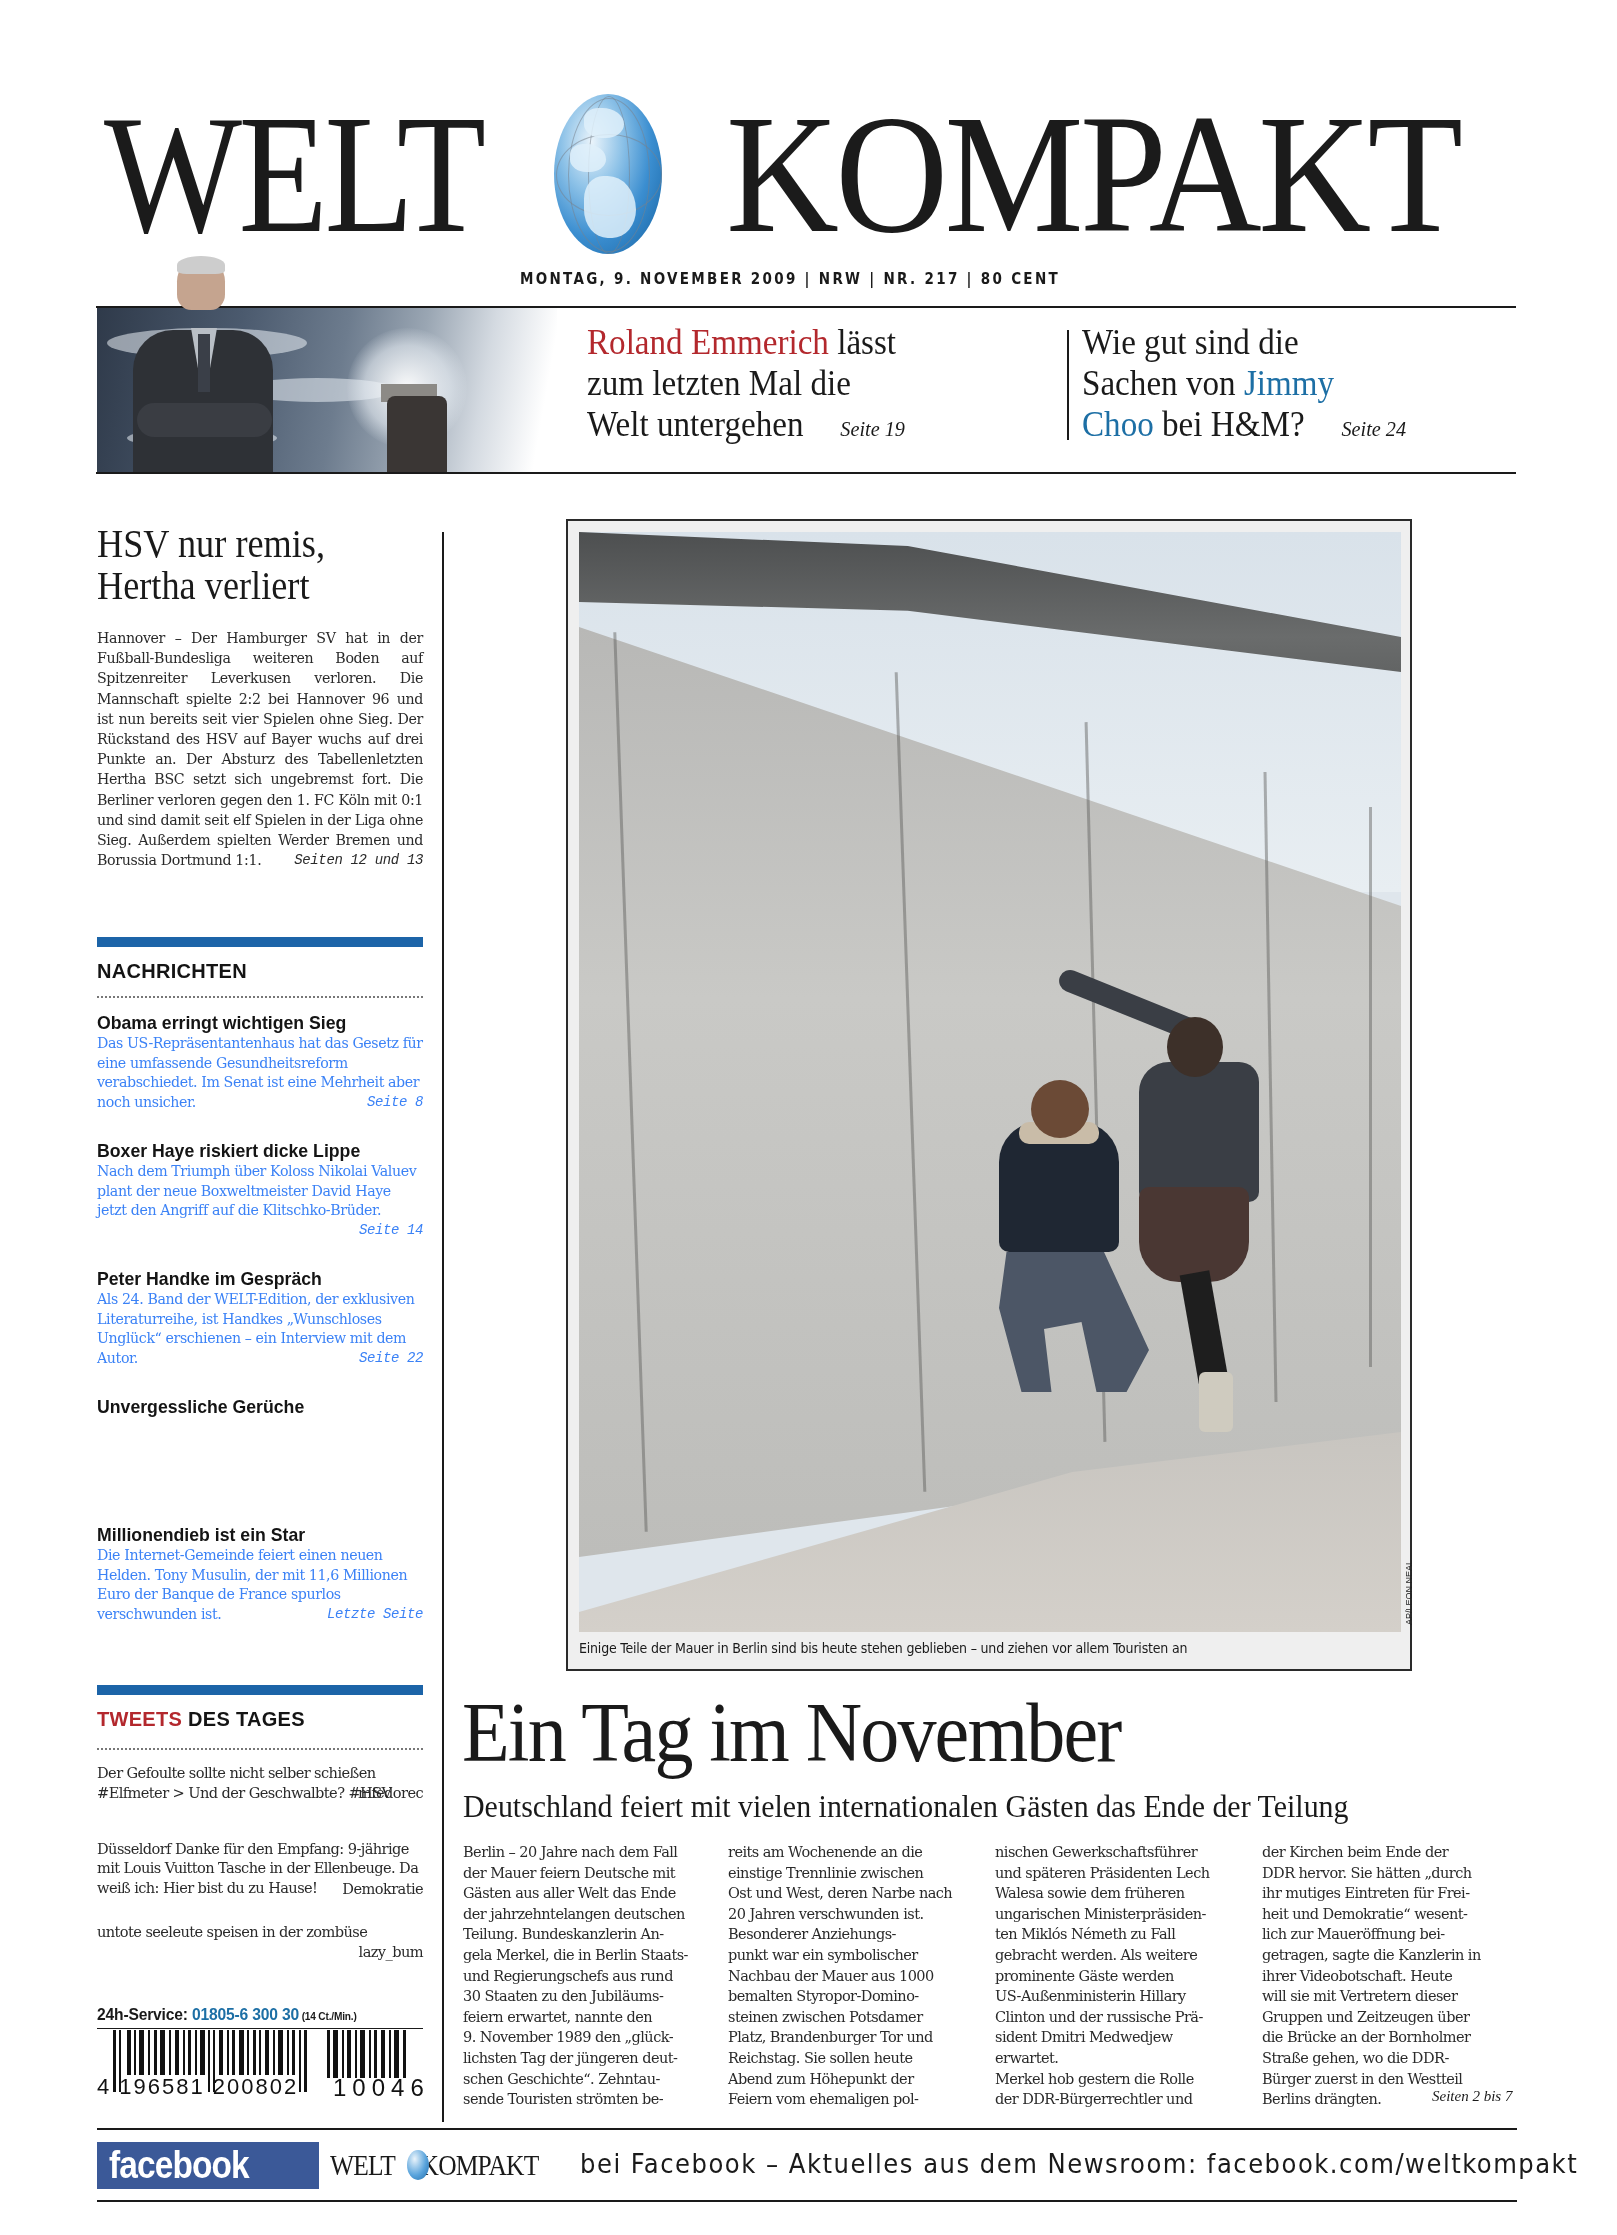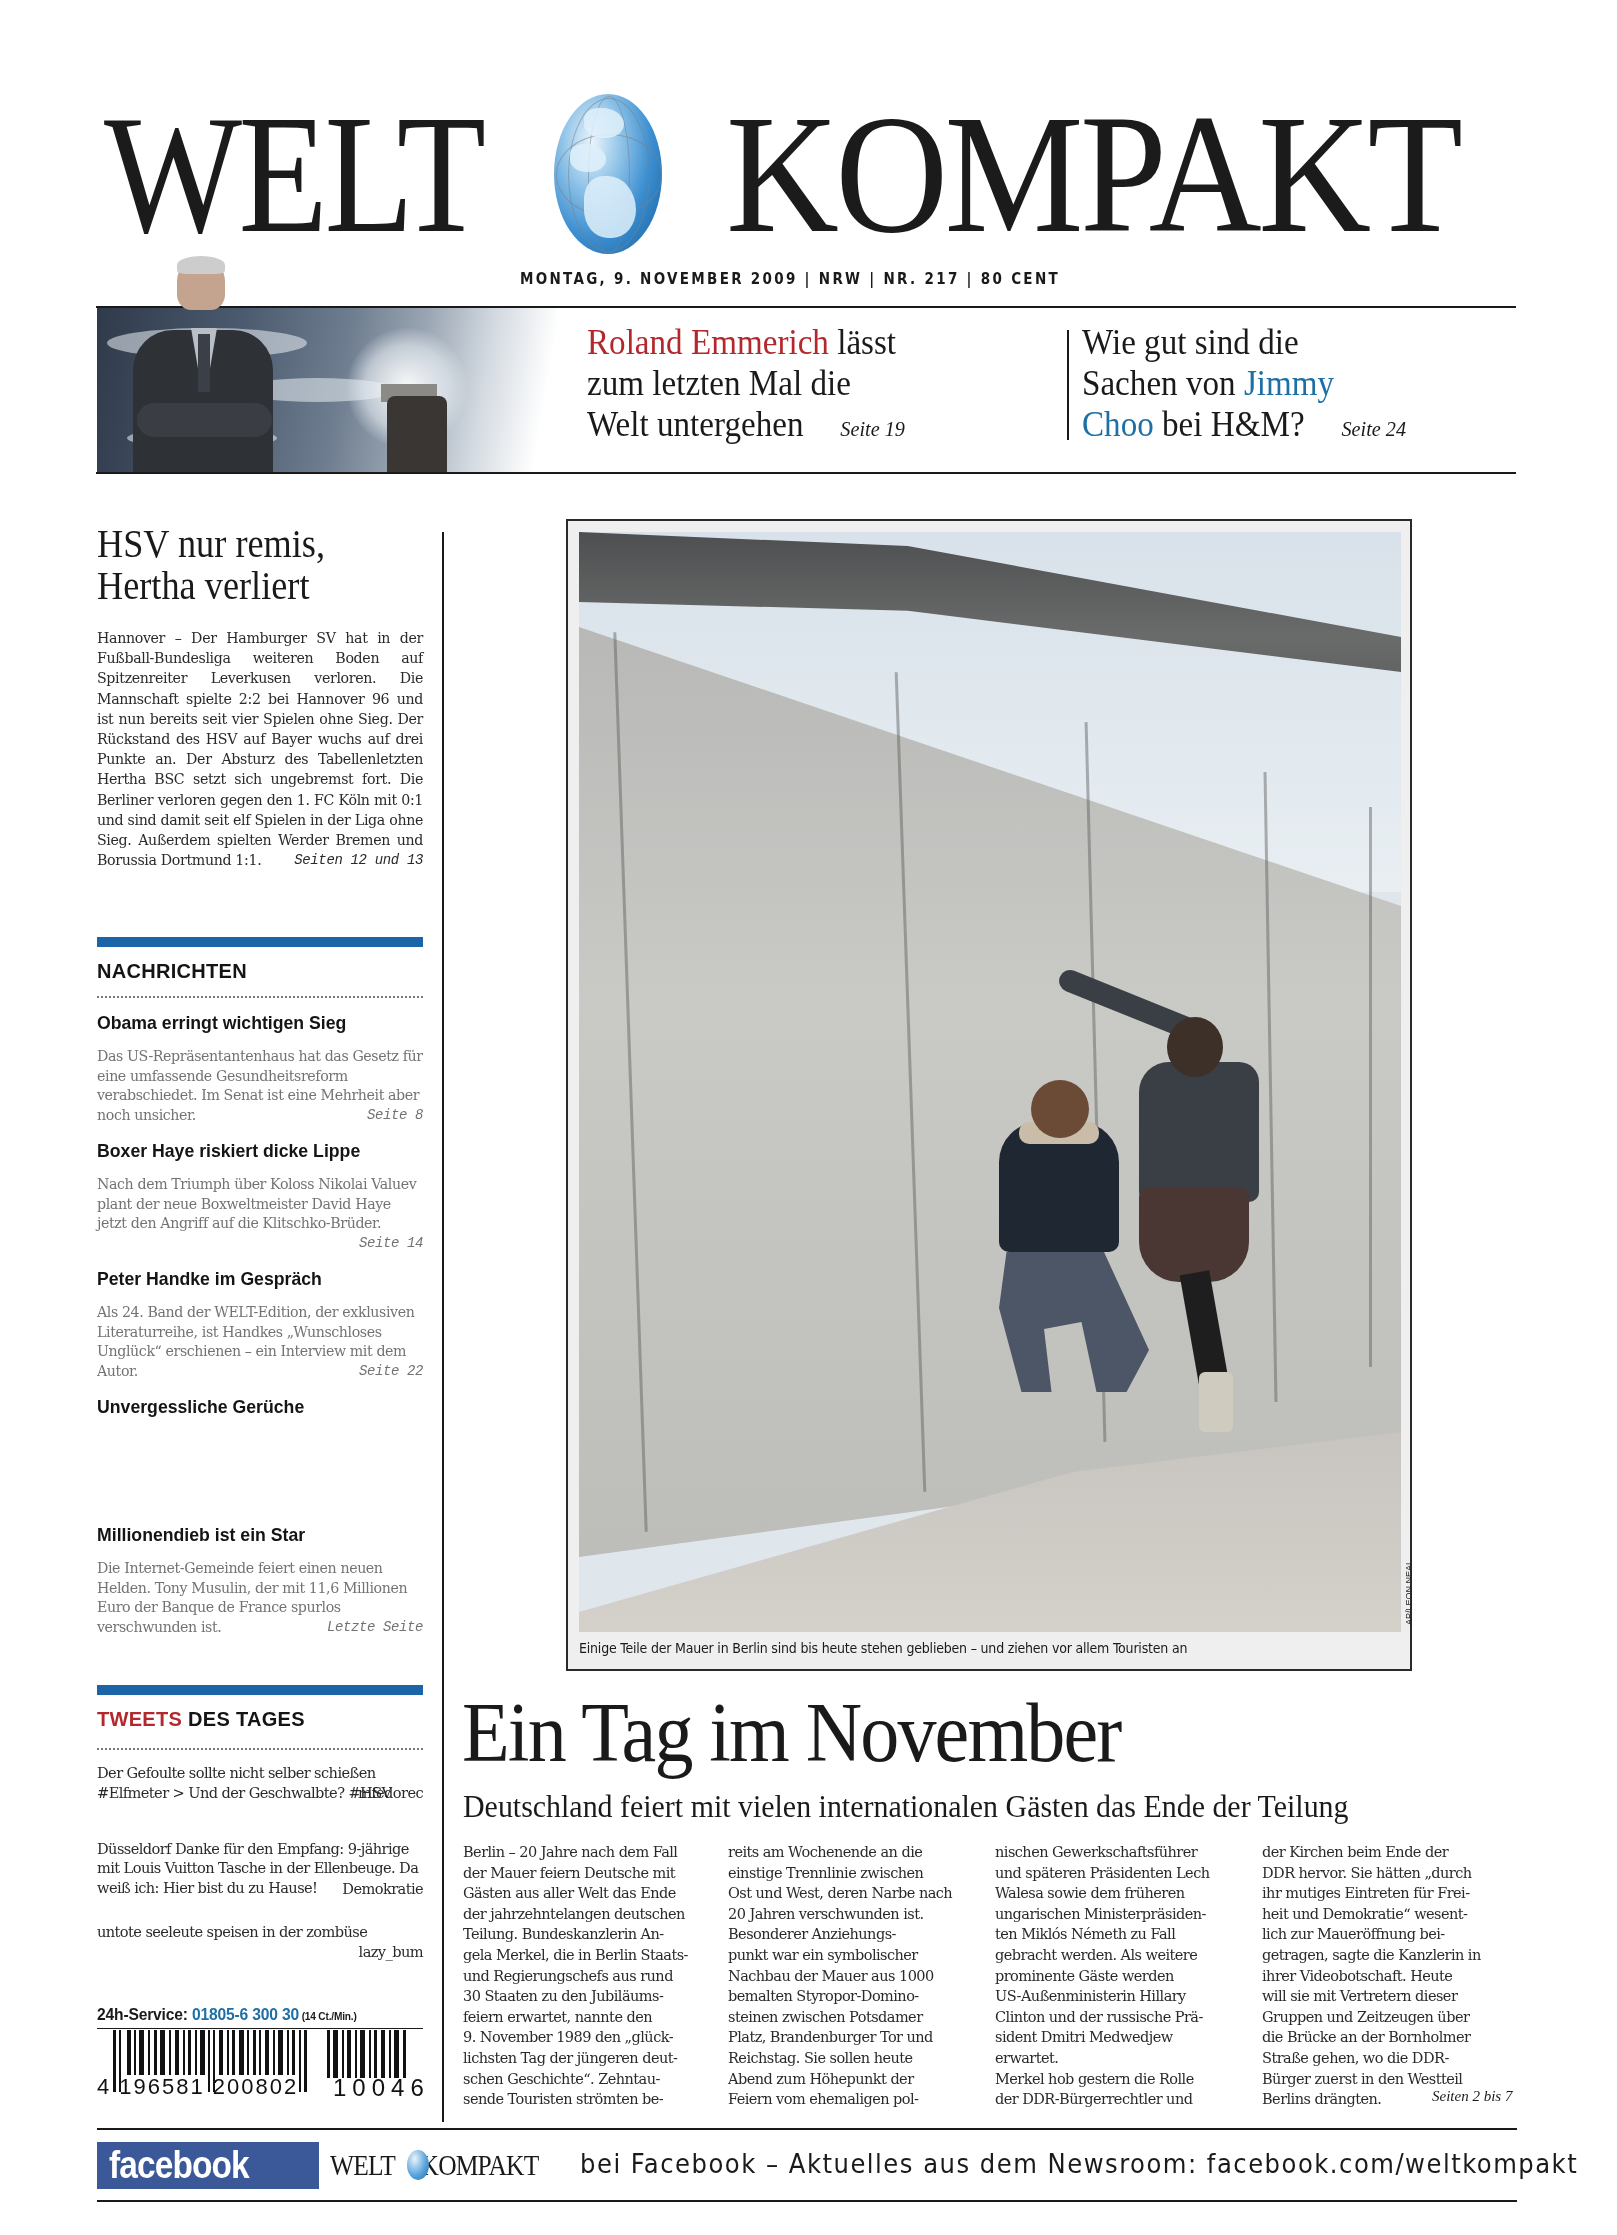--- a/index.html
+++ b/index.html
@@ -41,21 +41,21 @@
   .vsep { background:#1a1a1a; width:2px; }
 
   
   .lc-title { left:97px; top:523px; font-size:39px; line-height:42px; transform:scaleX(0.93); transform-origin:left top; white-space:nowrap; }
   .body-sm { font-family:"DejaVu Serif", serif; font-size:14.2px; line-height:20.2px; color:#2a2a2a; text-align:justify; letter-spacing:-0.35px; }
   .ref { font-style:italic; font-family:Liberation Mono, monospace; font-size:14px; float:right; }
   .bluebar { background:#1c64a8; height:10px; }
   .section-h { font-family:"Liberation Sans", sans-serif; font-weight:bold; font-size:20px; letter-spacing:0.3px; color:#141414; }
   .dots { border-top:2px dotted #777; height:0; }
   .news-h { font-family:"Liberation Sans", sans-serif; font-weight:bold; font-size:19px; line-height:22px; transform:scaleX(0.93); transform-origin:left top; white-space:nowrap; color:#141414; }
-  .news-b { font-family:"DejaVu Serif", serif; font-size:14.2px; line-height:19.6px; color:#737373; letter-spacing:-0.4px;margin-top:13px; }
+  .news-b { font-family:"DejaVu Serif", serif; font-size:14.2px; line-height:19.6px; color:#3b82f6; letter-spacing:-0.4px; }
   .tweet { font-family:"DejaVu Serif", serif; font-size:14.6px; line-height:19.6px; color:#2a2a2a; letter-spacing:-0.6px; }
   .tweet .author { display:block; text-align:right; }
   .service { font-family:"Liberation Sans", sans-serif; font-weight:bold; font-size:17px; letter-spacing:-0.2px; white-space:nowrap; transform:scaleX(0.92); transform-origin:left top; }
   .service .num { color:#1d6fa5; }
   .service .small { font-size:11px; }
   .barcode { left:97px; top:2030px; width:330px; height:70px; }
   .bar { position:absolute; top:0; height:70px; background:#111; }
   .bc-digits { position:absolute; font-family:"Liberation Sans", sans-serif; font-size:22px; color:#111; white-space:nowrap; letter-spacing:2px; }
 
   .col-rule { background:#1a1a1a; width:2px; }

